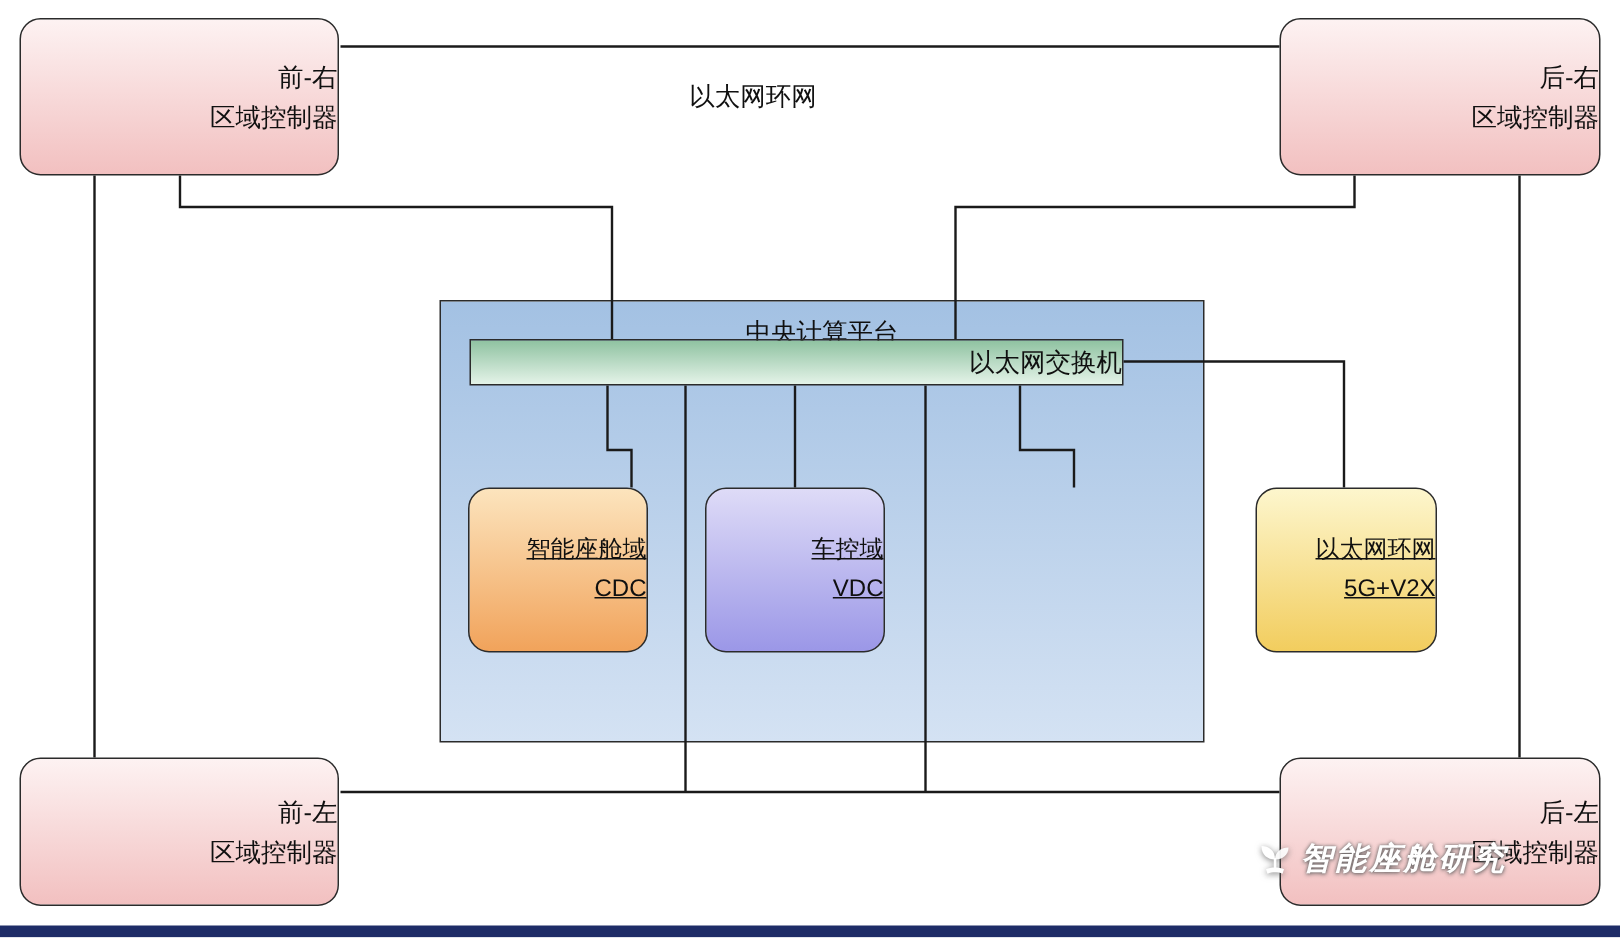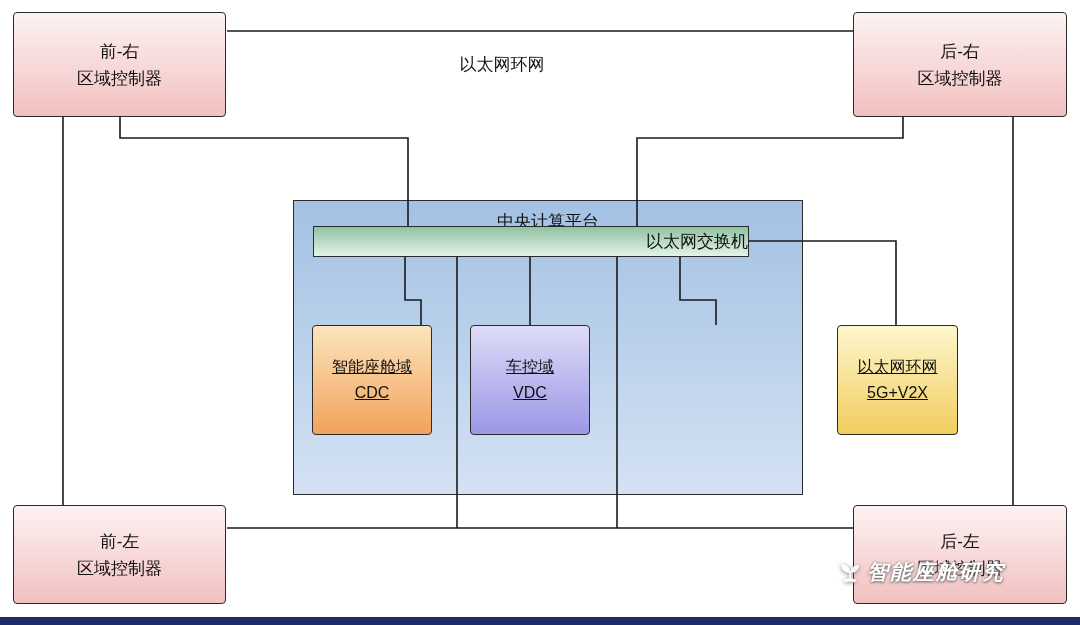--- a/index.html
+++ b/index.html
@@ -19,24 +19,24 @@
   .wires polyline {
     fill: none;
     stroke: var(--line, #1a1a1a);
     stroke-width: 1.6;
   }
 
   
   .box {
     position: absolute;
     border: 1.4px solid #2b2b2b;
-    border-radius: 4px;
+    border-radius: 14px;
     display: flex;
     flex-direction: column;
-    align-items: center;
+    align-items: flex-end;
     justify-content: center;
     text-align: center;
     z-index: 3;
   }
 
   
   .zone {
     font-size: 17px;
     line-height: 27px;
     background: linear-gradient(180deg, var(--zone-top, #fdf2f2), var(--zone-bottom, #f2c0c0));

